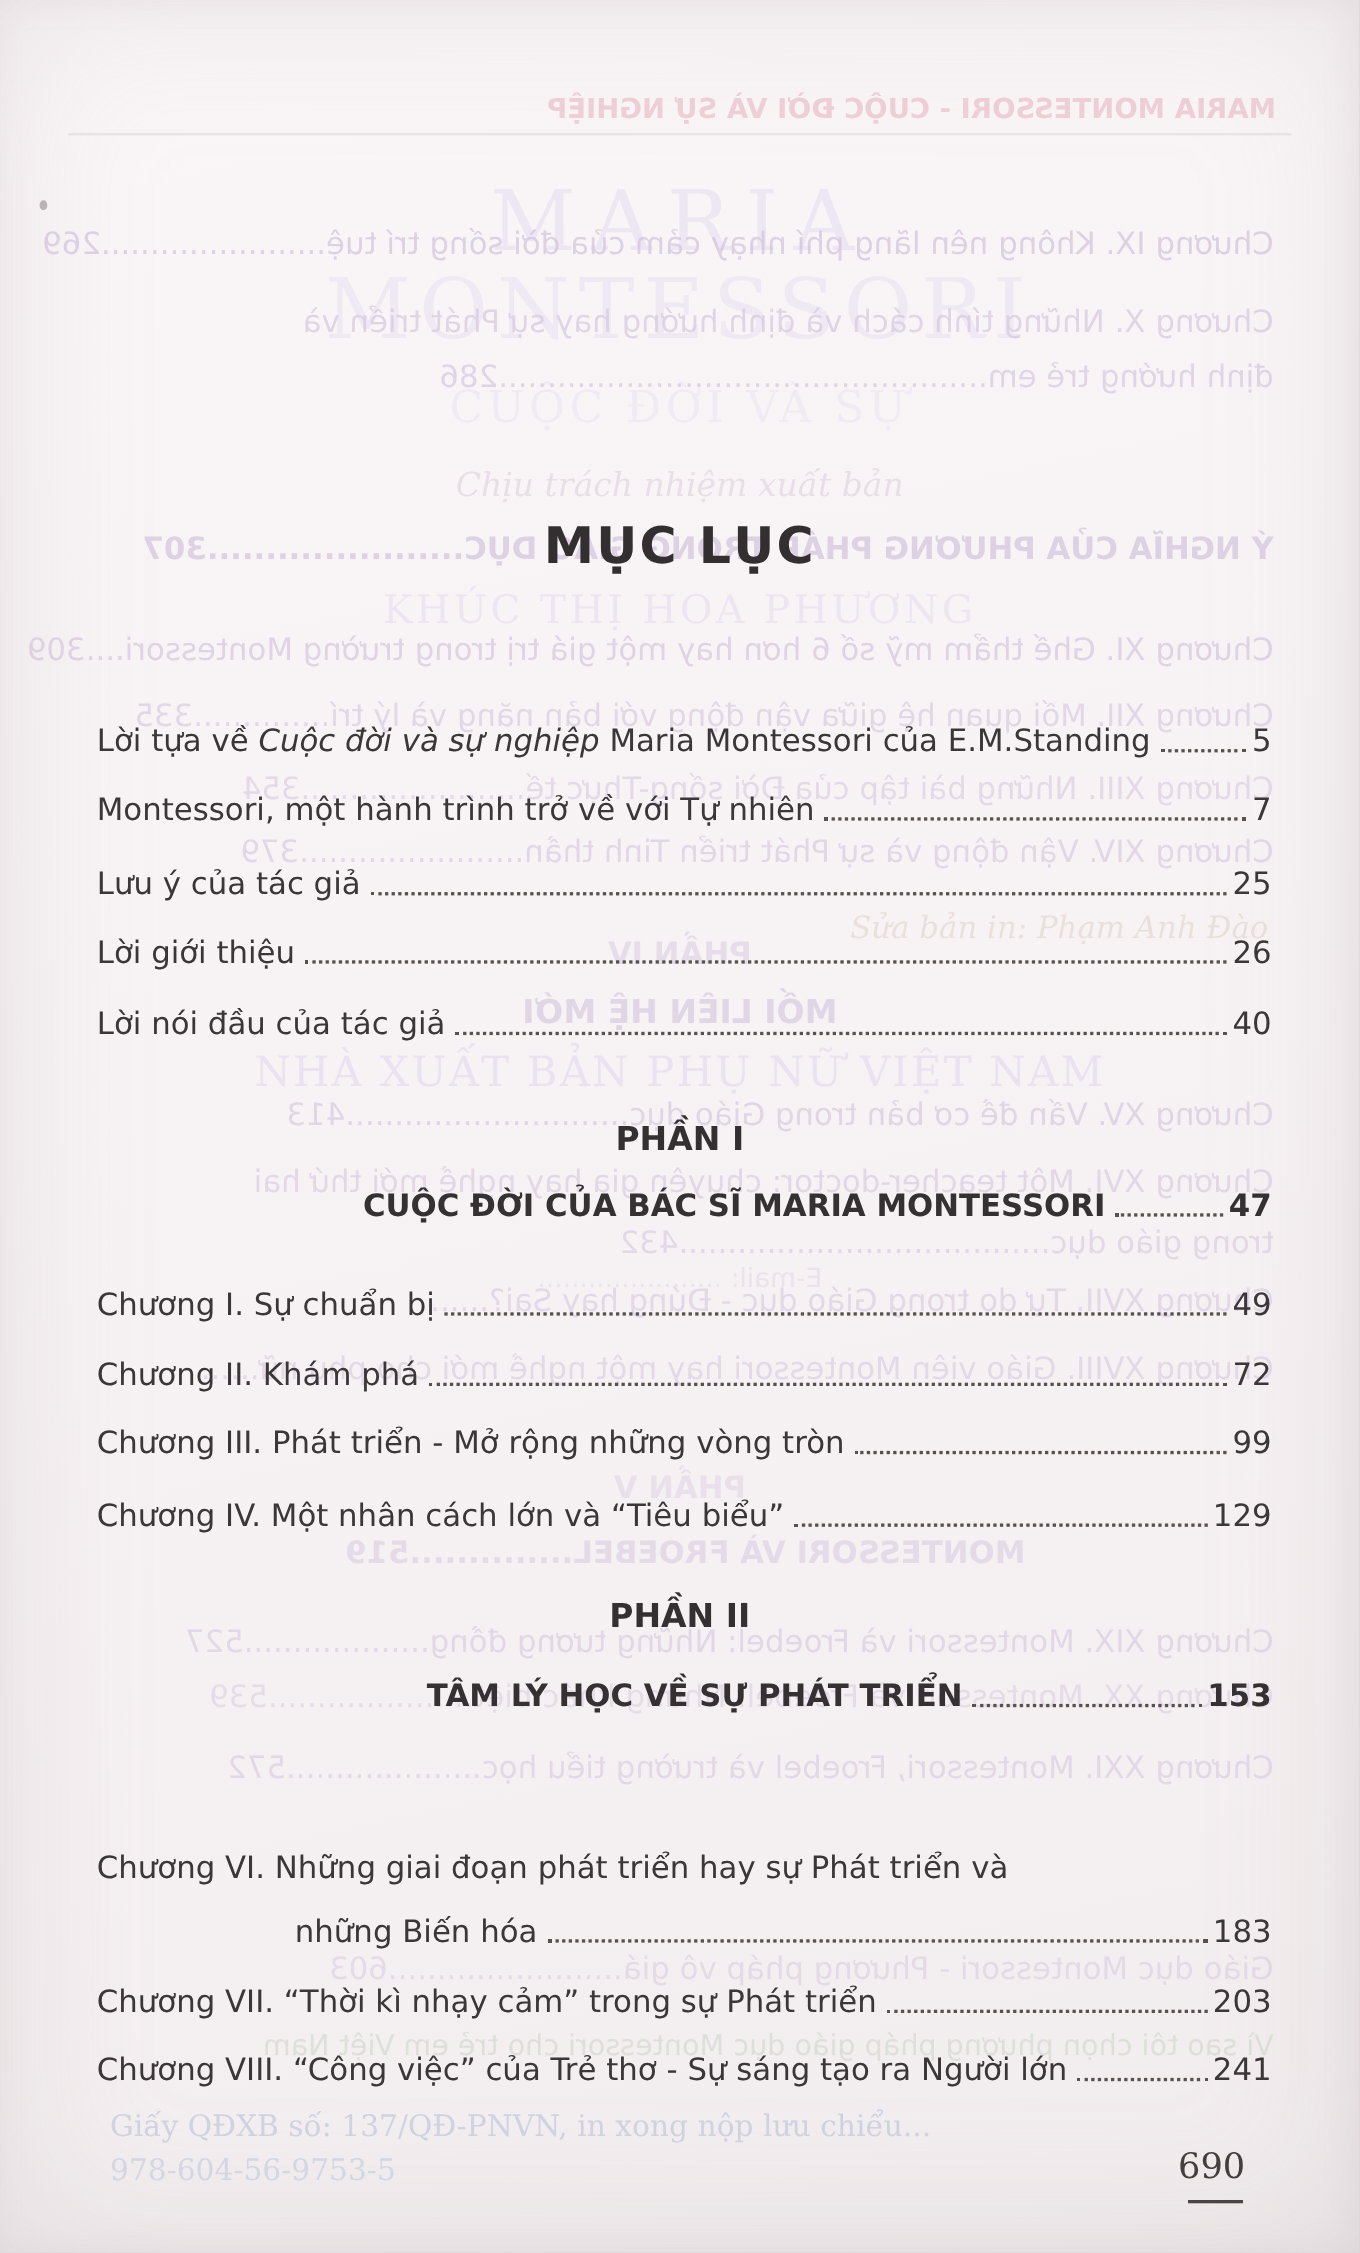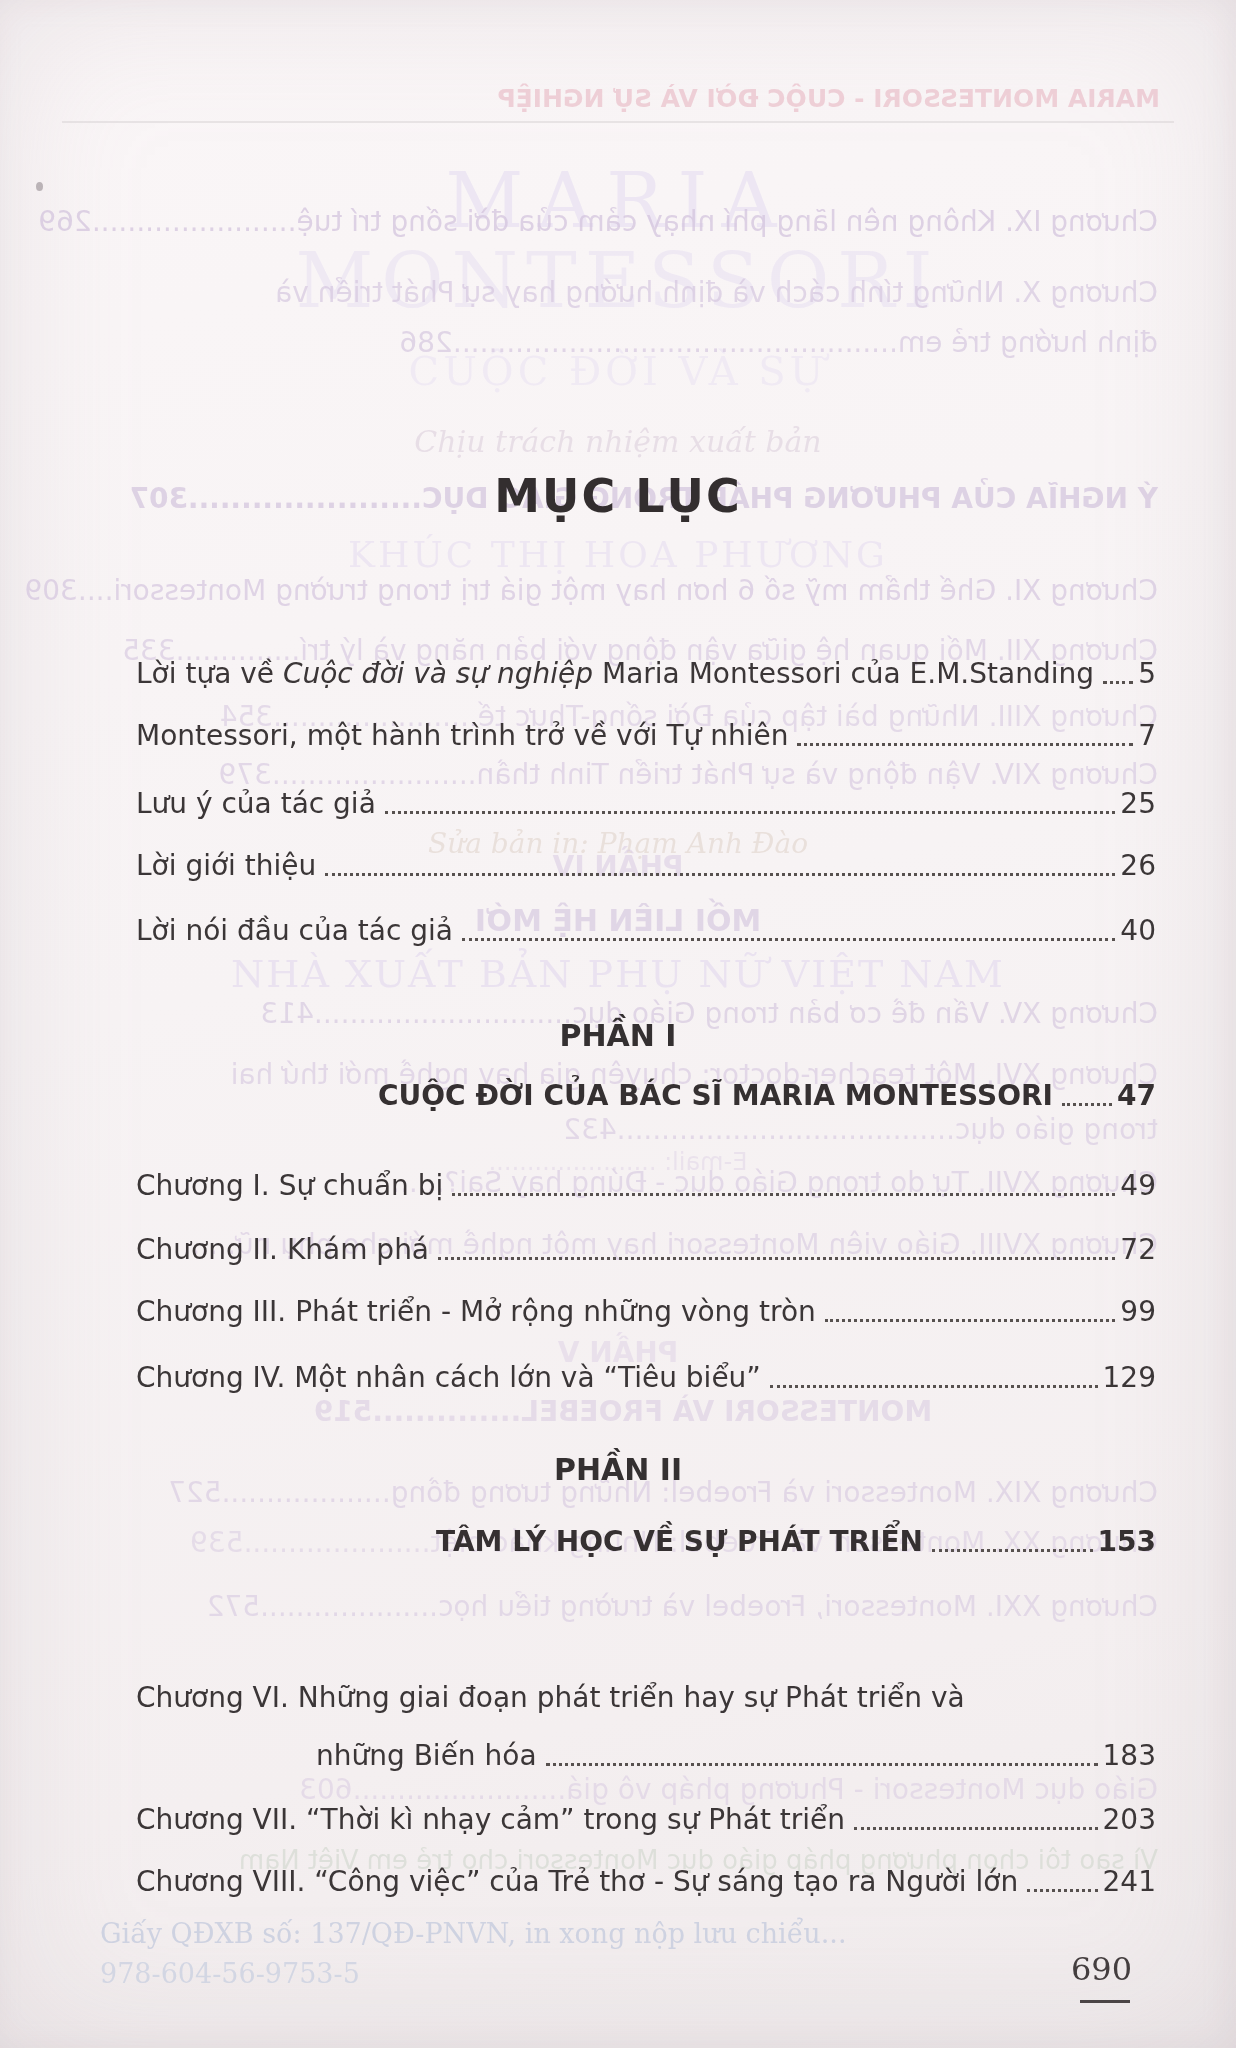--- a/index.html
+++ b/index.html
@@ -25,21 +25,21 @@
 
   
   .title{
     position:absolute;top:438px;left:0;width:100%;
     text-align:center;font-size:46px;font-weight:bold;
     letter-spacing:2px;color:#332e2f;
   }
   .row{
     position:absolute;left:88px;right:80px;height:46px;
     display:flex;align-items:flex-end;
-    font-size:28px;line-height:1.15;color:#3b3637;margin-left:48px;
+    font-size:28px;line-height:1.15;color:#3b3637;
   }
   .row .lbl{white-space:nowrap;}
   .row .lbl em{font-style:italic;}
   .row .dots{flex:1;min-width:26px;margin:0 5px 6px 9px;border-bottom:3px dotted #57514f;}
   .row .pg{white-space:nowrap;}
   .row.bold{font-weight:bold;color:#353031;}
   .row.ind1{padding-left:242px;}
   .row.ind2{padding-left:300px;}
   .row.ind3{padding-left:180px;}
   .part{
@@ -78,21 +78,21 @@
       <div class="ghost mir" style="top: 276px; left: 88px; width: 1070px; font-size: 28px; text-align: left; opacity: 0.7; color: rgb(214, 200, 224);">Chương X. Những tính cách và định hướng hay sự Phát triển và</div>
       <div class="ghost ser" style="top: 310px; left: 83px; width: 1070px; font-size: 40px; text-align: center; opacity: 0.65; color: rgb(236, 229, 243); letter-spacing: 4px; margin-top: 38px;">CUỘC ĐỜI VÀ SỰ</div>
       <div class="ghost mir" style="top: 326px; left: 88px; width: 1070px; font-size: 28px; text-align: left; opacity: 0.7; color: rgb(214, 200, 224);">định hướng trẻ em..................................................286</div>
       <div class="ghost ser it" style="top: 424px; left: 83px; width: 1070px; font-size: 30px; text-align: center; opacity: 0.6; color: rgb(221, 208, 221);">Chịu trách nhiệm xuất bản</div>
       <div class="ghost mir b" style="top: 482px; left: 88px; width: 1070px; font-size: 28px; text-align: left; opacity: 0.7; color: rgb(211, 196, 221);">Ý NGHĨA CỦA PHƯƠNG PHÁP TRONG GIÁO DỤC......................307</div>
       <div class="ghost ser" style="top: 534px; left: 83px; width: 1070px; font-size: 36px; text-align: center; opacity: 0.65; color: rgb(232, 223, 241); letter-spacing: 3px;">KHÚC THỊ HOA PHƯƠNG</div>
       <div class="ghost mir" style="top: 574px; left: 88px; width: 1070px; font-size: 28px; text-align: left; opacity: 0.7; color: rgb(213, 198, 223);">Chương XI. Ghế thẩm mỹ số 6 hơn hay một giá trị trong trường Montessori....309</div>
       <div class="ghost mir" style="top: 634px; left: 88px; width: 1070px; font-size: 28px; text-align: left; opacity: 0.65; color: rgb(215, 201, 225);">Chương XII. Mối quan hệ giữa vận động với bản năng và lý trí..............335</div>
       <div class="ghost mir" style="top: 700px; left: 88px; width: 1070px; font-size: 28px; text-align: left; opacity: 0.6; color: rgb(215, 201, 225);">Chương XIII. Những bài tập của Đời sống-Thực tế.......................354</div>
       <div class="ghost mir" style="top: 758px; left: 88px; width: 1070px; font-size: 28px; text-align: left; opacity: 0.65; color: rgb(215, 201, 225);">Chương XIV. Vận động và sự Phát triển Tinh thần.......................379</div>
-      <div class="ghost ser it" style="top: 827px; left: 83px; width: 1070px; font-size: 28px; text-align: center; opacity: 0.55; color: rgb(222, 209, 200);">Sửa bản in: Phạm Anh Đào</div>
+      <div class="ghost ser it" style="top: 827px; left: 83px; width: 1070px; font-size: 28px; text-align: right; opacity: 0.55; color: rgb(222, 209, 200);">Sửa bản in: Phạm Anh Đào</div>
       <div class="ghost mir b" style="top: 850px; left: 83px; width: 1070px; font-size: 28px; text-align: center; opacity: 0.55; color: rgb(217, 203, 226);">PHẦN IV</div>
       <div class="ghost mir b" style="top: 903px; left: 83px; width: 1070px; font-size: 30px; text-align: center; opacity: 0.65; color: rgb(213, 199, 223);">MỐI LIÊN HỆ MỚI</div>
       <div class="ghost ser" style="top: 952px; left: 83px; width: 1070px; font-size: 38px; text-align: center; opacity: 0.7; color: rgb(229, 220, 239); letter-spacing: 2px;">NHÀ XUẤT BẢN PHỤ NỮ VIỆT NAM</div>
       <div class="ghost mir" style="top: 997px; left: 88px; width: 1070px; font-size: 28px; text-align: left; opacity: 0.65; color: rgb(213, 199, 223);">Chương XV. Vấn đề cơ bản trong Giáo dục.............................413</div>
       <div class="ghost mir" style="top: 1058px; left: 88px; width: 1070px; font-size: 28px; text-align: left; opacity: 0.62; color: rgb(214, 200, 224);">Chương XVI. Một teacher-doctor: chuyên gia hay nghề mới thứ hai</div>
       <div class="ghost mir" style="top: 1113px; left: 88px; width: 1070px; font-size: 28px; text-align: left; opacity: 0.6; color: rgb(214, 200, 224);">trong giáo dục......................................432</div>
       <div class="ghost mir" style="top: 1148px; left: 83px; width: 1070px; font-size: 24px; text-align: center; opacity: 0.45; color: rgb(220, 207, 229);">E-mail: ......................</div>
       <div class="ghost mir" style="top: 1166px; left: 88px; width: 1070px; font-size: 28px; text-align: left; opacity: 0.6; color: rgb(214, 200, 224);">Chương XVII. Tự do trong Giáo dục - Đúng hay Sai?......</div>
       <div class="ghost mir" style="top: 1228px; left: 88px; width: 1070px; font-size: 28px; text-align: left; opacity: 0.58; color: rgb(214, 200, 224);">Chương XVIII. Giáo viên Montessori hay một nghề mới cho phụ nữ......</div>
       <div class="ghost mir b" style="top: 1336px; left: 83px; width: 1070px; font-size: 28px; text-align: center; opacity: 0.45; color: rgb(219, 205, 228);">PHẦN V</div>

